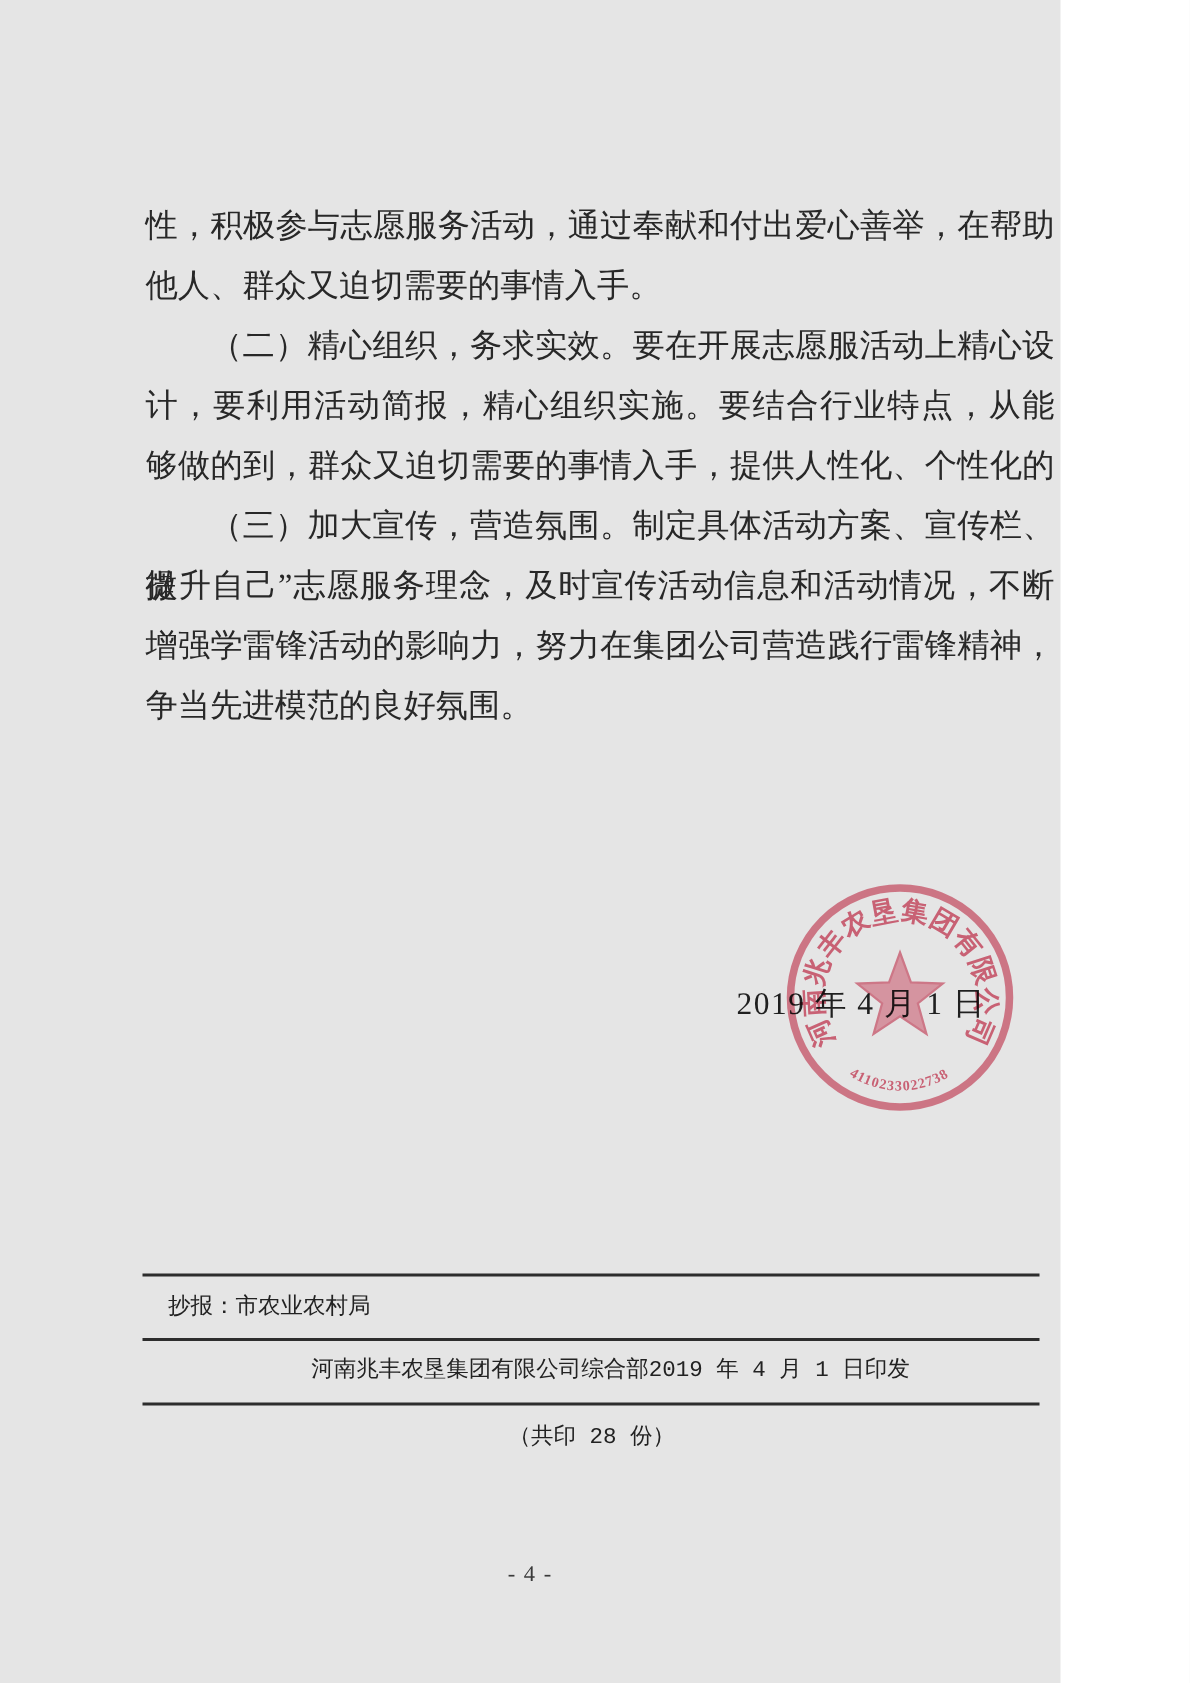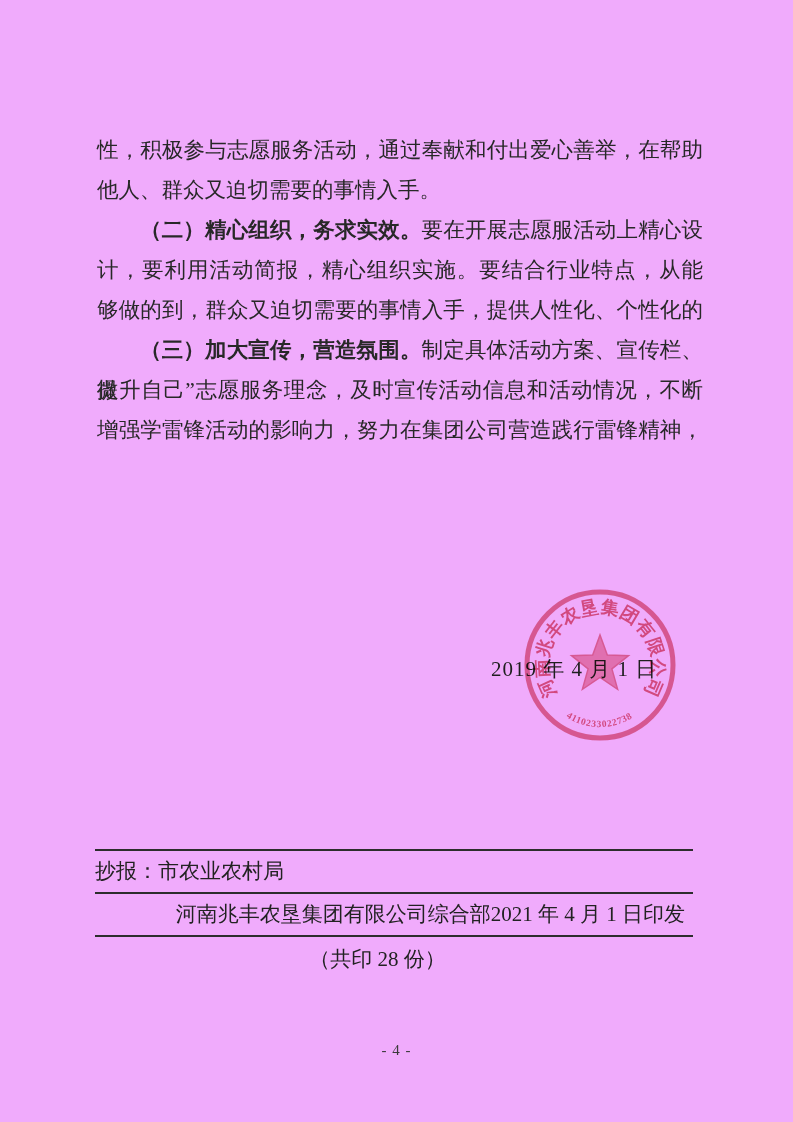--- a/index.html
+++ b/index.html
@@ -1,20 +1,20 @@
 <!DOCTYPE html>
 <html><head>
 <meta charset="utf-8">
 <style>
   html, body { margin: 0; padding: 0; background: #ffffff; }
   .page {
     position: relative;
-    width: 793px;
+    width: 707px;
     height: 1122px;
-    background: #f0abfc;
+    background: #e5e5e5;
     overflow: hidden;
     font-family: "Liberation Serif", "DejaVu Serif", serif;
     color: #282828;
   }
   
   .body-text {
     position: absolute;
     left: 97px;
     top: 130px;
     width: 606px;
@@ -23,21 +23,21 @@
   .line {
     height: 40px;
     line-height: 40px;
     text-align: justify;
     text-align-last: justify;
     white-space: normal;
     overflow: visible;
   }
   .line.short { text-align-last: left; }
   .line.indent { text-indent: 43px; }
-  .bold { font-weight: 700; }
+  .bold { font-weight: 400; }
   
   .sig-date {
     position: absolute;
     left: 491px;
     top: 649px;
     width: 170px;
     height: 40px;
     line-height: 40px;
     font-size: 21px;
     letter-spacing: 1px;
@@ -67,28 +67,29 @@
     left: 95px;
     width: 598px;
     height: 0;
     border-top: 2px solid #2d2d2d;
   }
   .rule.r1 { top: 849px; }
   .rule.r2 { top: 892px; }
   .rule.r3 { top: 935px; }
   .frow {
     position: absolute;
-    left: 93px;
+    left: 110px;
     width: 598px;
-    font-size: 21px;
+    font-size: 15px;
     color: #222222;
     white-space: nowrap;
+    font-family: Liberation Mono, monospace;
   }
   .frow.copy   { top: 851px; height: 41px; line-height: 41px; padding-left: 2px; box-sizing: border-box; }
-  .frow.issuer { top: 893px; height: 42px; line-height: 42px; display: flex; justify-content: flex-end; padding: 0 6px 0 2px; box-sizing: border-box; }
+  .frow.issuer { top: 893px; height: 42px; line-height: 42px; display: flex; justify-content: center; padding: 0 6px 0 2px; box-sizing: border-box; }
   .frow.copies { top: 937px; height: 44px; line-height: 44px; text-align: center; padding-right: 29px; box-sizing: border-box; }
   
   .pagenum {
     position: absolute;
     left: 0;
     top: 1042px;
     width: 100%;
     text-align: center;
     font-size: 15px;
     letter-spacing: 1px;
@@ -104,38 +105,39 @@
     <div class="line"><span>性，积极参与志愿服务活动，通过奉献和付出爱心善举，在帮助</span></div>
     <div class="line short"><span>他人、群众又迫切需要的事情入手。</span></div>
 
     <div class="line indent"><span class="bold">（二）精心组织，务求实效。</span><span>要在开展志愿服活动上精心设</span></div>
     <div class="line"><span>计，要利用活动简报，精心组织实施。要结合行业特点，从能</span></div>
     <div class="line"><span>够做的到，群众又迫切需要的事情入手，提供人性化、个性化的</span></div>
 
     <div class="line indent"><span class="bold">（三）加大宣传，营造氛围。</span><span>制定具体活动方案、宣传栏、微</span></div>
     <div class="line"><span>提升自己”志愿服务理念，及时宣传活动信息和活动情况，不断</span></div>
     <div class="line"><span>增强学雷锋活动的影响力，努力在集团公司营造践行雷锋精神，</span></div>
+    <div class="line short"><span>争当先进模范的良好氛围。</span></div>
   </main>
 
   <div class="sig-date">2019 年 4 月 1 日</div>
 
   <svg class="seal" viewBox="0 0 160 160" aria-hidden="true">
     <circle cx="80" cy="80" r="73" fill="none" stroke="#dd5f76" stroke-width="5" opacity="0.85"></circle>
     <polygon points="80,50 87.3,69.9 108.5,70.7 91.9,83.9 97.6,104.3 80,92.5 62.4,104.3 68.1,83.9 51.5,70.7 72.7,69.9" fill="#ec93a4" stroke="#e06c81" stroke-width="1.5" opacity="0.9"></polygon>
     <path id="sealTextArc" d="M 37.4 109.8 A 52 52 0 1 1 122.6 109.8" fill="none"></path>
     <path id="sealNumArc" d="M 44.4 130.8 A 62 62 0 0 0 115.6 130.8" fill="none"></path>
     <text font-size="18"><textPath href="#sealTextArc" startOffset="1" textLength="224" lengthAdjust="spacing">河南兆丰农垦集团有限公司</textPath></text>
     <text font-size="9.5"><textPath href="#sealNumArc" startOffset="2" textLength="70" lengthAdjust="spacing">4110233022738</textPath></text>
   </svg>
 
   <div class="rule r1"></div>
   <div class="frow copy"><span>抄报：市农业农村局</span></div>
   <div class="rule r2"></div>
   <div class="frow issuer">
     <span>河南兆丰农垦集团有限公司综合部</span>
-    <span>2021 年 4 月 1 日印发</span>
+    <span>2019 年 4 月 1 日印发</span>
   </div>
   <div class="rule r3"></div>
   <div class="frow copies"><span>（共印 28 份）</span></div>
 
   <div class="pagenum">- 4 -</div>
 
 </div>
 
 </body></html>

